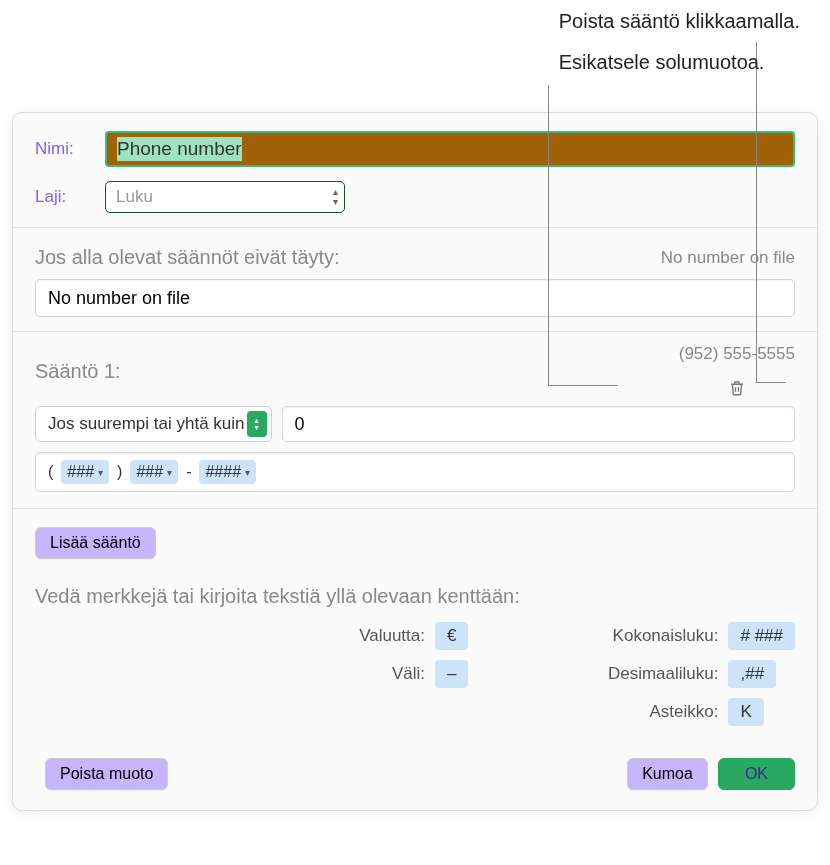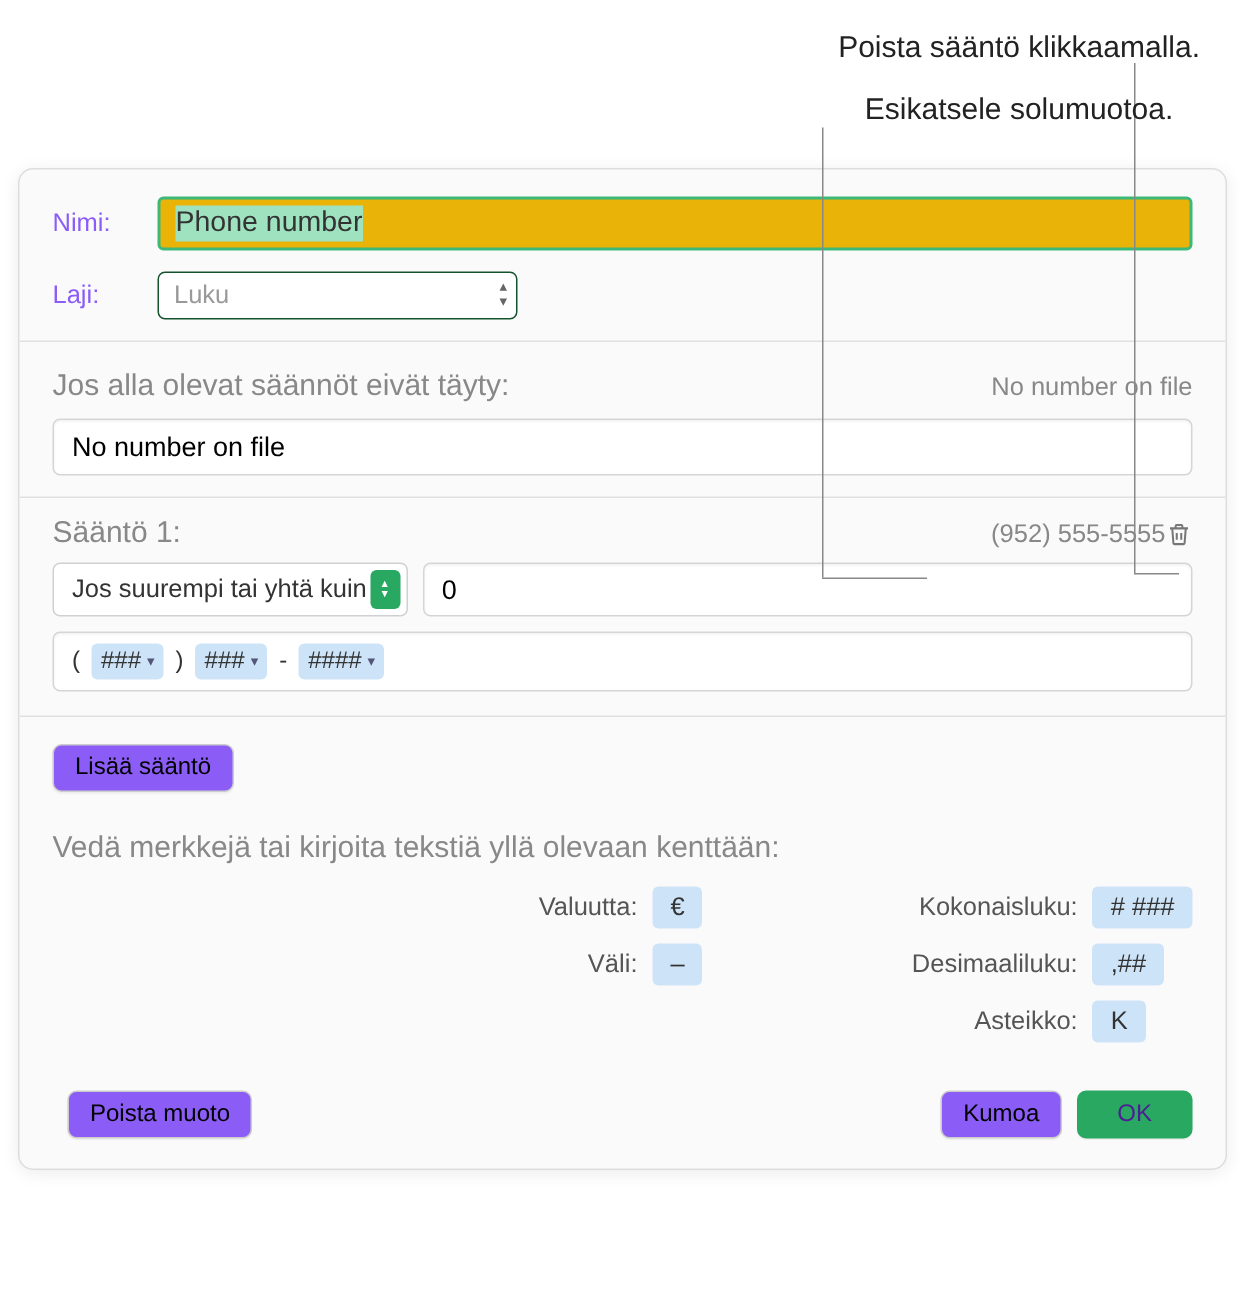--- a/index.html
+++ b/index.html
@@ -7,23 +7,23 @@
       font-family: -apple-system, BlinkMacSystemFont, "Helvetica Neue", Arial, sans-serif;
       font-size: 17px;
       color: #333;
       background: #fff;
       width: 830px;
       height: 865px;
       position: relative;
     }
     .callouts {
       position: absolute;
-      top: 21px;
+      top: 10px;
       right: 30px;
-      text-align: center;
+      text-align: left;
       font-size: 20px;
       color: #222;
       z-index: 10;
     }
     .callout-line { margin-bottom: 18px; }
     .callout-leader {
       position: absolute;
       background: #888;
       z-index: 5;
     }
@@ -55,21 +55,21 @@
       color: #8b5cf6;
       font-size: 17px;
     }
     .text-input {
       flex: 1;
       height: 36px;
       border: 2px solid #3cb879;
       border-radius: 4px;
       padding: 4px 10px;
       font-size: 19px;
-      background: #eab308;
+      background: #a16207;
       outline: none;
     }
     .text-highlight {
       background: #9ee2bf;
       padding: 1px 0;
     }
     .select-wrap {
       position: relative;
       display: inline-flex;
       align-items: center;
@@ -183,21 +183,21 @@
       font-size: 16px;
       color: #333;
       gap: 4px;
     }
     .token .tchev { font-size: 10px; color: #557; }
     .plain-char { color: #333; padding: 0 2px; }
     .btn {
       display: inline-flex;
       align-items: center;
       justify-content: center;
-      background: #8b5cf6;
+      background: #c4b5fd;
       border: 1px solid #ccc;
       border-radius: 6px;
       padding: 6px 14px;
       font-size: 16px;
       cursor: pointer;
       box-shadow: 0 1px 1px rgba(0,0,0,0.05);
     }
     .btn.primary {
       background: #28a860;
       border-color: #28a860;
@@ -234,20 +234,23 @@
       cursor: grab;
     }
     .footer {
       display: flex;
       padding: 14px 22px 20px 22px;
     }
     .footer .spacer { flex: 1; }
     .footer .btn { margin-left: 10px; }
     .rule-preview-area {
       display: flex;
+      align-items: center;
+      gap: 14px;
+      flex-direction: column;
     }
   </style>
 </head>
 <body>
 
 <div class="callouts">
   <div class="callout-line">Poista sääntö klikkaamalla.</div>
   <div class="callout-line">Esikatsele solumuotoa.</div>
 </div>
 <div class="callout-leader leader1"></div>

